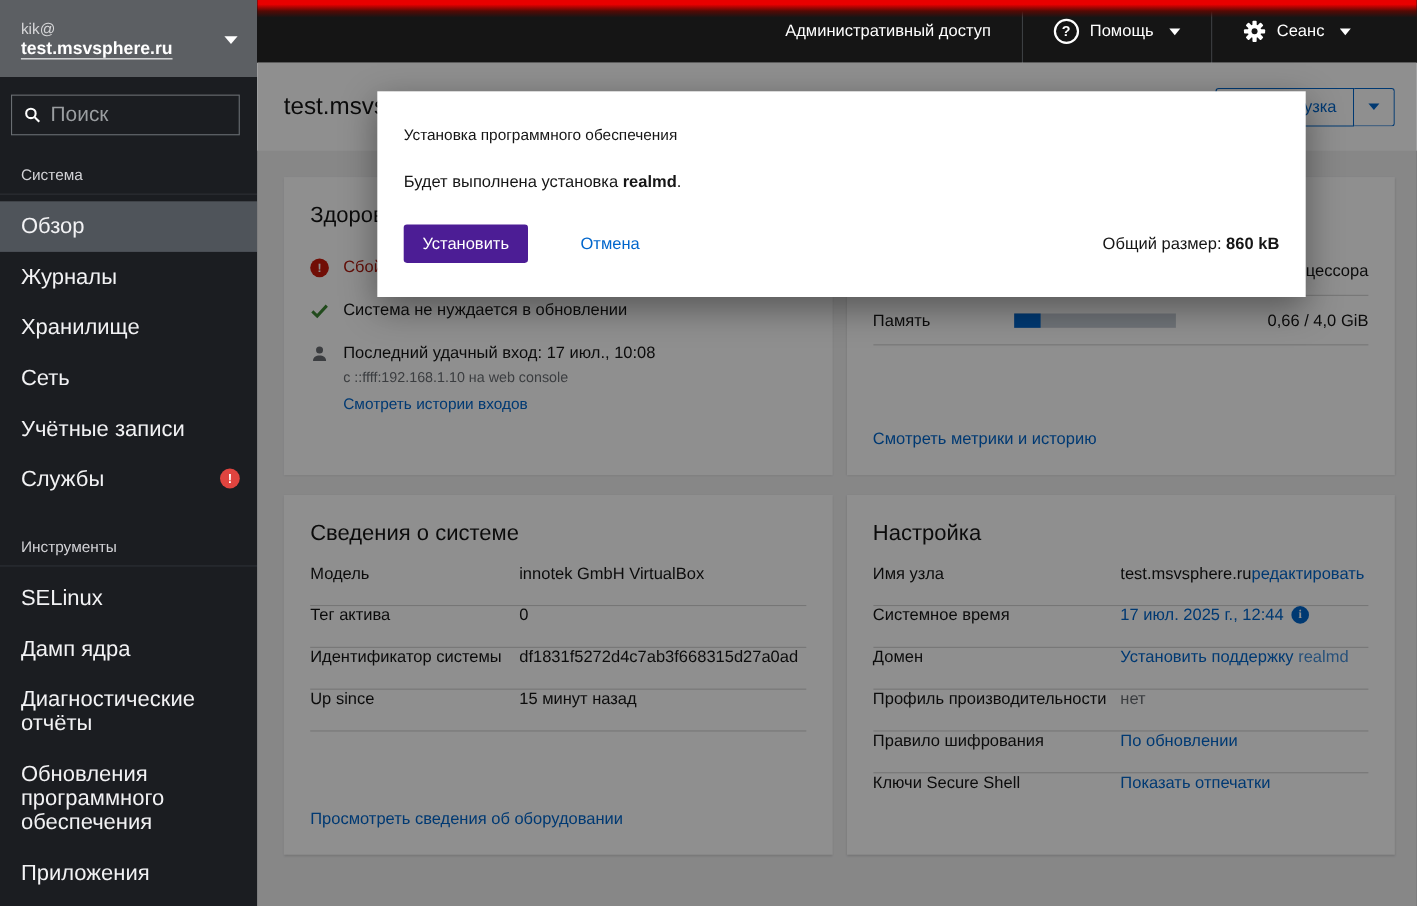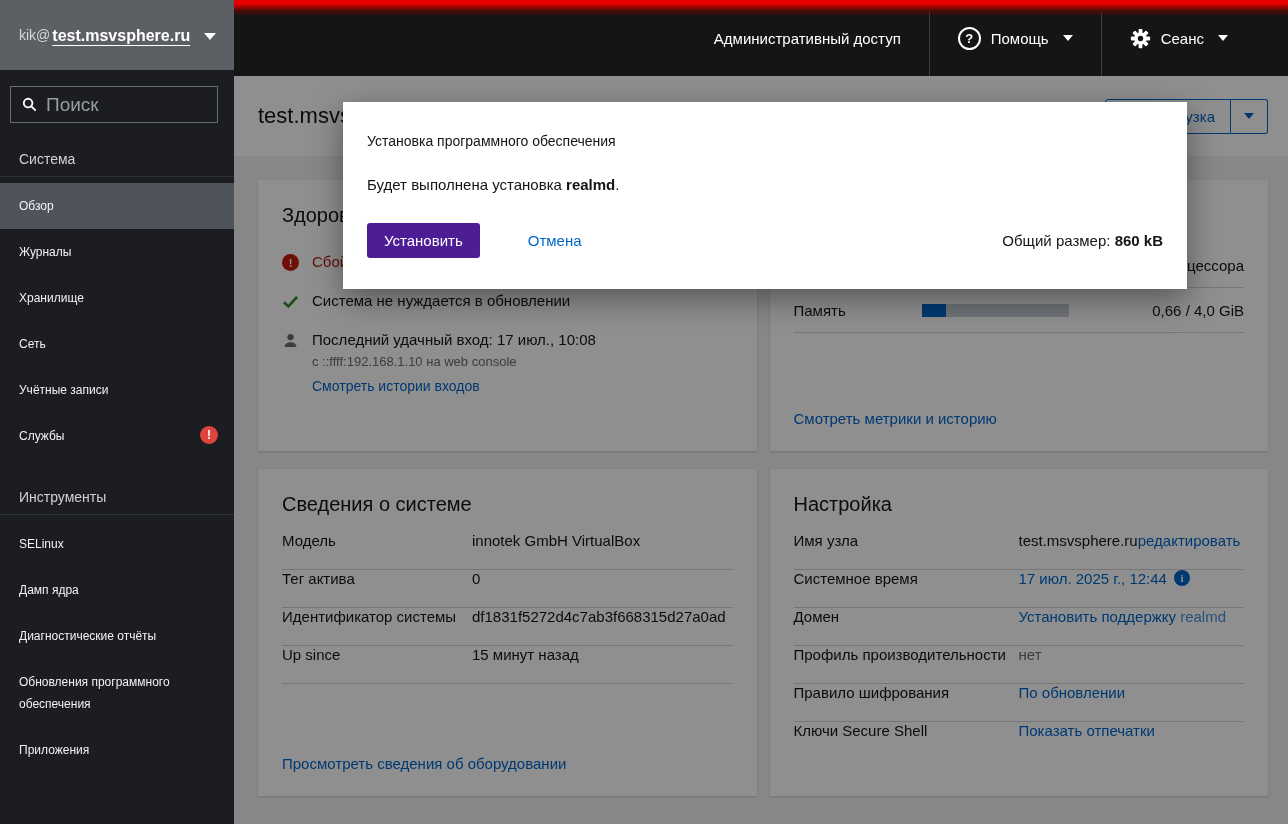--- a/index.html
+++ b/index.html
@@ -3,44 +3,44 @@
 <meta charset="utf-8">
 <style>
   * { box-sizing: border-box; margin: 0; padding: 0; }
   html,body { width:1288px; height:824px; overflow:hidden; }
   body { font-family: "Liberation Sans", sans-serif; background:#000; }
   .app { display:flex; width:1288px; height:824px; }
 
   
   .sidebar { flex:0 0 234px; background:#1b1d21; display:flex; flex-direction:column; overflow:hidden; }
   .user-block { background:#5c5f63; height:70px; padding:14px 18px 12px 19px; display:flex; align-items:center; justify-content:space-between; cursor:pointer; }
-  .user-lines { display:flex; gap:2px; }
+  .user-lines { display:flex; flex-direction:column; gap:2px; }
   .user-name { color:#d6d6d8; font-size:14px; }
   .user-host { color:#ffffff; font-size:16px; font-weight:bold; text-decoration:underline; text-underline-offset:4px; }
   .tri { width:0; height:0; border-left:6px solid transparent; border-right:6px solid transparent; border-top:7px solid currentColor; display:inline-block; }
   .tri.sm { border-left-width:5px; border-right-width:5px; border-top-width:6px; }
   .user-block .tri { color:#fff; }
 
   .search { margin:16px 16px 14px 10px; height:37px; border:1px solid #6a6e73; display:flex; align-items:center; gap:9px; padding:0 11px; }
   .search input { flex:1; min-width:0; background:transparent; border:0; outline:0; color:#5eead4; font-size:19px; font-family:Liberation Sans, sans-serif; }
   .search input::placeholder { color:#9a9da0; }
 
   .nav { flex:1; overflow:hidden; }
   .section-title { color:#d2d2d6; font-size:14px; padding:14px 19px 9px; border-bottom:1px solid #2d3036; }
   .nav ul { list-style:none; padding:6px 0 0; }
   .nav li { position:relative; }
-  .nav li a { display:flex; align-items:flex-start; padding:12px 19px; font-size:12px; line-height:22px; color:#f2f2f4; text-decoration:none; cursor:pointer; }
+  .nav li a { display:flex; align-items:flex-start; padding:12px 19px; font-size:20px; line-height:22px; color:#f2f2f4; text-decoration:none; cursor:pointer; }
   .nav li.active { background:#4f545a; }
   .nav .badge { position:absolute; right:16px; top:13px; width:18px; height:18px; border-radius:50%; background:#e0443f; color:#fff; font-size:12px; font-weight:bold; display:flex; align-items:center; justify-content:center; }
   .section + .section { margin-top:16px; }
 
   
   .right { flex:1; display:flex; flex-direction:column; min-width:0; }
 
-  .masthead { height:76px; flex:none; background:#151515; position:relative; display:flex; align-items:center; justify-content:flex-end; padding-right:32px; }
+  .masthead { height:57px; flex:none; background:#151515; position:relative; display:flex; align-items:center; justify-content:flex-end; padding-right:32px; }
   .masthead::before { content:""; position:absolute; top:0; left:0; right:0; height:16px; background:linear-gradient(180deg,#e80000 0,#e80000 4px,#550a05 10px,rgba(21,21,21,0) 16px); pointer-events:none; }
   .mh-text { color:#fff; font-size:15px; padding:0 28px; }
   .mh-sep { width:1px; align-self:stretch; margin-top:4px; background:#3c3f42; }
   .mh-btn { display:flex; align-items:center; gap:10px; background:none; border:0; color:#fff; font-size:15px; font-family:inherit; padding:0 28px; height:100%; cursor:pointer; }
   .mh-btn .tri { color:#fff; margin-left:4px; }
   .qmark { width:23px; height:23px; border:2px solid #fff; border-radius:50%; display:flex; align-items:center; justify-content:center; font-size:13px; font-weight:bold; }
 
   .main { flex:1; position:relative; background:#f0f0f1; overflow:hidden; }
   .page-header { height:80px; background:#fff; display:flex; align-items:center; justify-content:space-between; padding:0 20px 0 24px; }
   .page-header h1 { font-size:22px; font-weight:400; color:#151515; }

